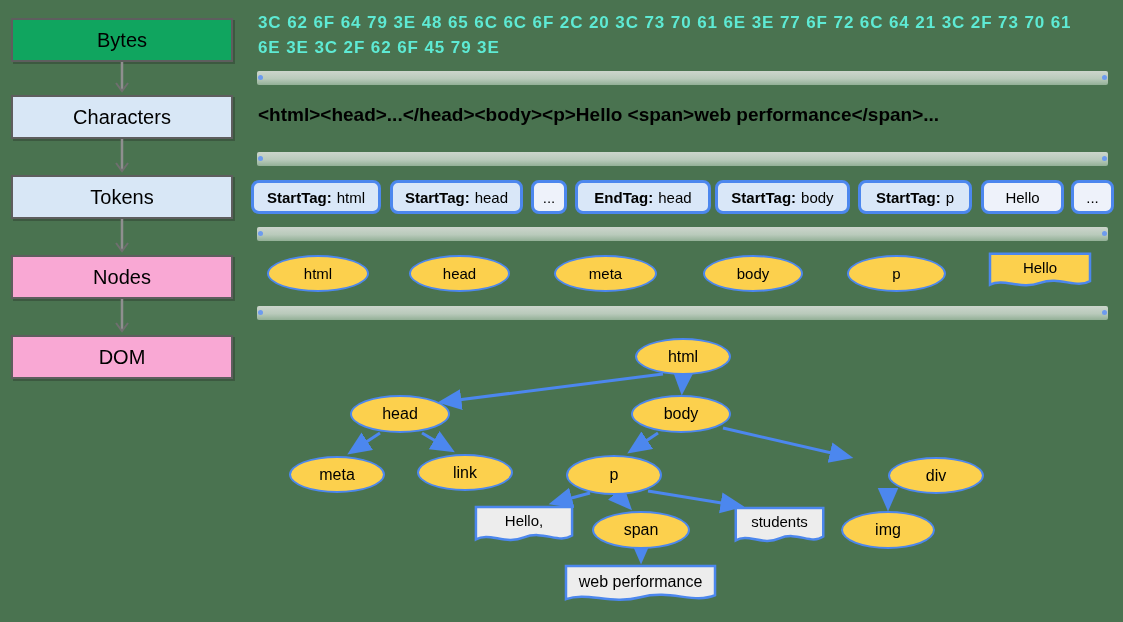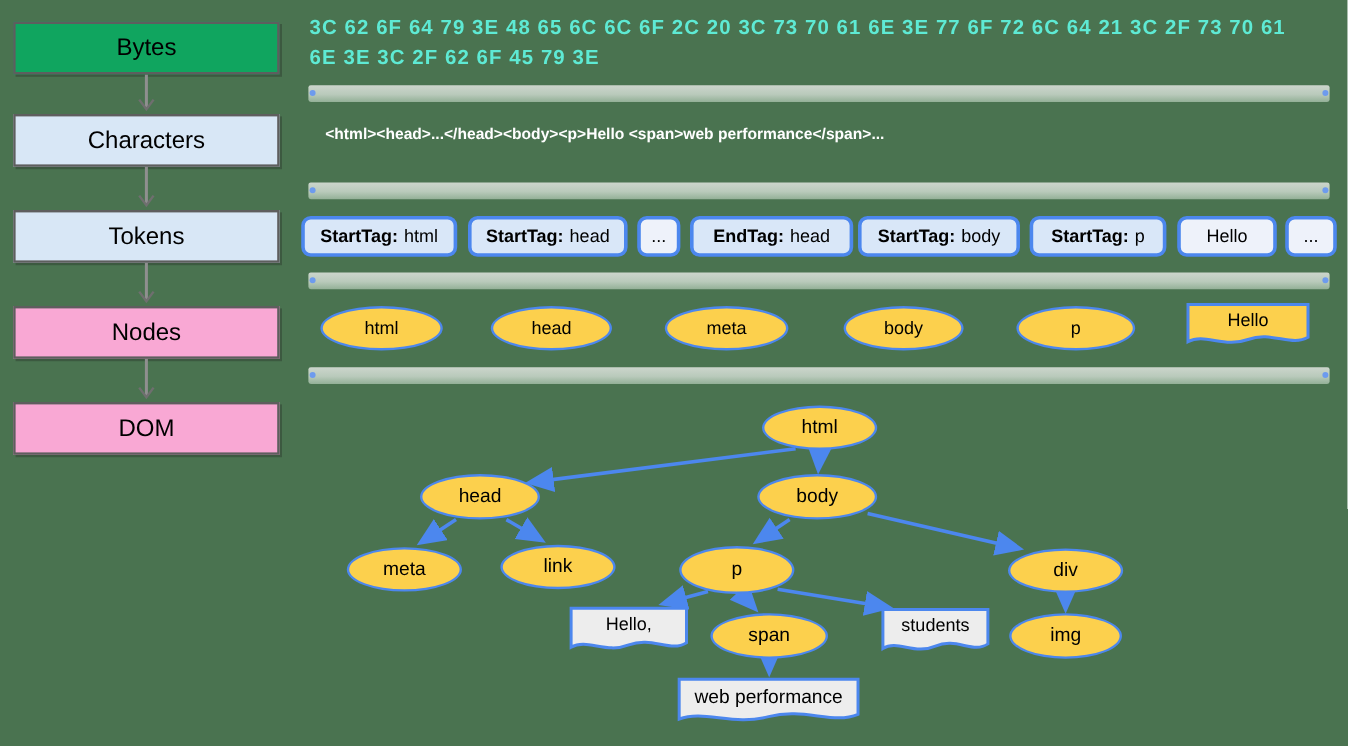--- a/index.html
+++ b/index.html
@@ -18,21 +18,21 @@
   .fill-blue{background:#d8e7f6;}
   .fill-yellow{background:#f9a8d4;}
   .flow-arrow{position:absolute;left:112px;width:20px;height:33px;}
   
   .bytes-line{
     position:absolute;left:258px;white-space:pre;
     font-size:17px;font-weight:bold;letter-spacing:.9px;color:#5eead4;
   }
   .chars-line{
     position:absolute;left:258px;white-space:pre;
-    font-size:13px;font-weight:bold;color:#ffffff;margin-left:13px;
+    font-size:19px;font-weight:bold;color:#000000;
   }
   .sep{
     position:absolute;left:257px;width:851px;height:14px;border-radius:2px;
     background:linear-gradient(180deg,#ccd5cc 0%,#b9cabb 55%,#93b097 100%);
   }
   .sep .dot{position:absolute;top:4px;width:5px;height:5px;border-radius:50%;background:#6d9bee;}
   .sep .dot.l{left:1px;} .sep .dot.r{right:1px;}
   .token{
     position:absolute;top:180px;height:34px;box-sizing:border-box;
     border:3px solid #4c87ee;border-radius:8px;background:#d9e7f8;
@@ -181,21 +181,21 @@
         <line x1="888" y1="164" x2="888" y2="177" marker-end="url(#arr)"></line>
       </g>
     </svg>
 
     <div class="ellipse" style="left:635px;top:8px;width:96px;height:37px">html</div>
     <div class="ellipse" style="left:350px;top:65px;width:100px;height:38px">head</div>
     <div class="ellipse" style="left:631px;top:65px;width:100px;height:38px">body</div>
     <div class="ellipse" style="left:289px;top:126px;width:96px;height:37px">meta</div>
     <div class="ellipse" style="left:417px;top:124px;width:96px;height:37px">link</div>
     <div class="ellipse" style="left:566px;top:125px;width:96px;height:40px">p</div>
-    <div class="ellipse" style="left:840px;top:127px;width:96px;height:37px">div</div>
+    <div class="ellipse" style="left:888px;top:127px;width:96px;height:37px">div</div>
 
     <div class="doc" style="left:474px;top:175px;width:100px;height:42px">
       <svg viewBox="0 0 104 44" preserveAspectRatio="none">
           <path class="g" d="M2,2 H102 V32 C88,41 72,26 52,34 C32,42 16,28 2,36 Z"></path>
         </svg>
       <span class="doc-label">Hello,</span>
     </div>
     <div class="ellipse" style="left:592px;top:181px;width:98px;height:38px">span</div>
     <div class="doc" style="left:734px;top:176px;width:91px;height:42px">
       <svg viewBox="0 0 104 44" preserveAspectRatio="none">

